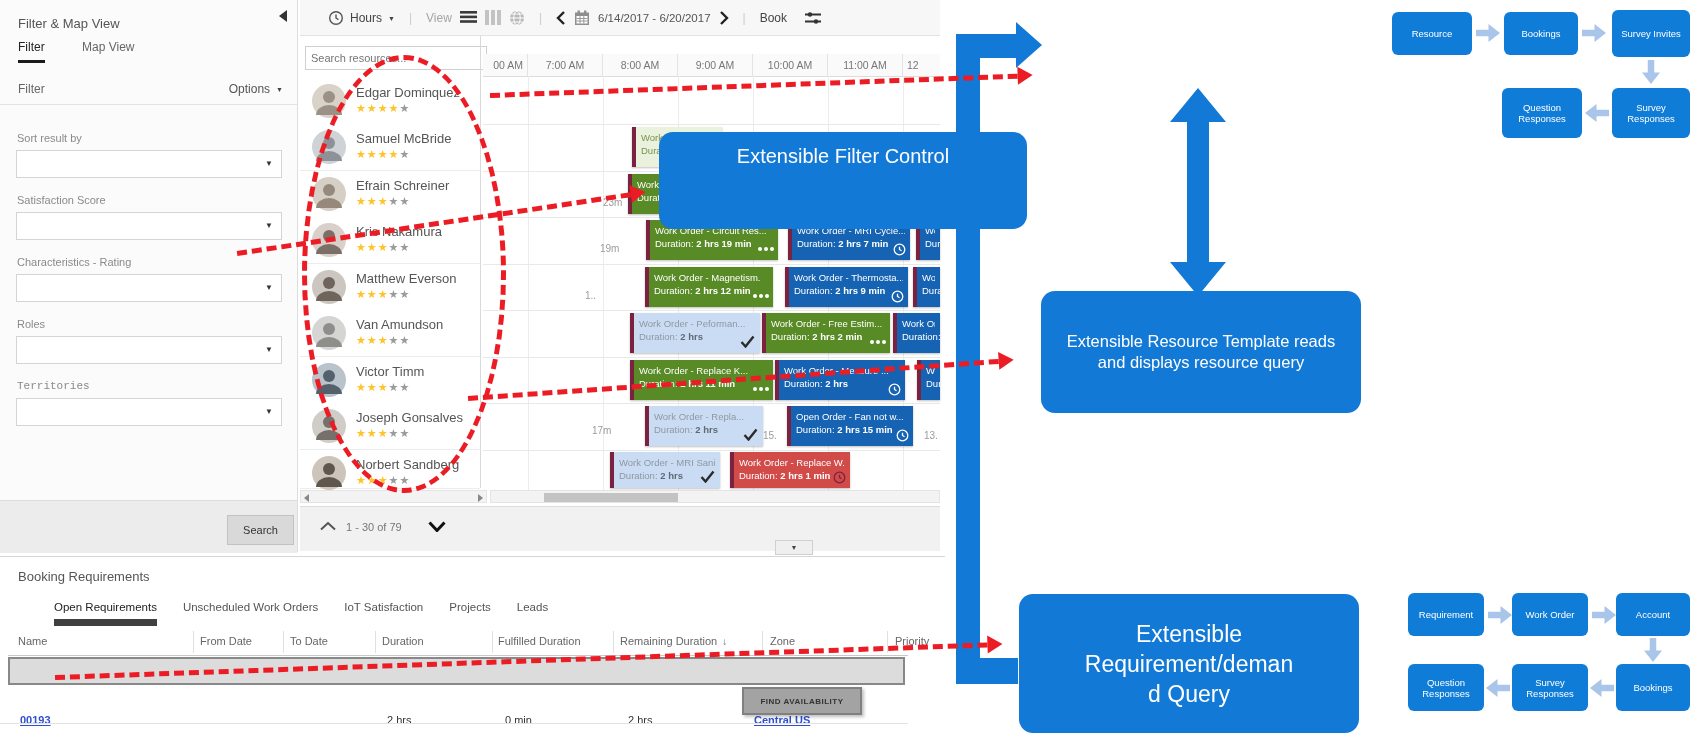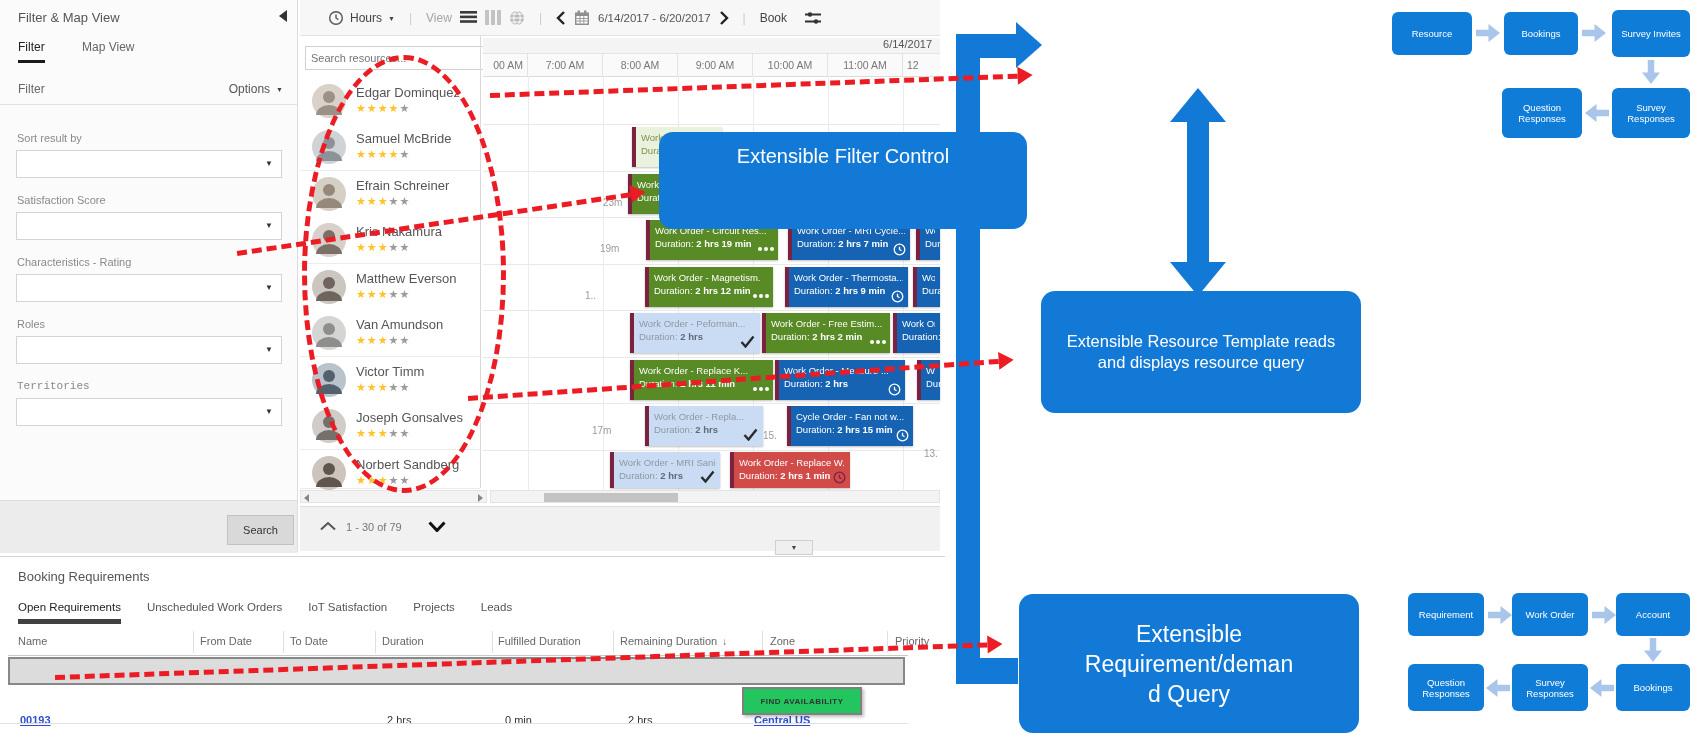--- a/index.html
+++ b/index.html
@@ -1,21 +1,21 @@
 <!DOCTYPE html>
 <html><head>
 <meta charset="utf-8">
 <style>
   html,body{margin:0;padding:0;background:#fff;}
   .page{position:relative;width:1698px;height:737px;background:#fff;overflow:hidden;
         font-family:"Liberation Sans",sans-serif;color:#444;}
   .abs{position:absolute;}
   
   .left-panel{position:absolute;left:0;top:0;width:297px;height:552px;background:#fbfbfb;border-right:1px solid #ddd;}
-  .lp-title{position:absolute;left:18px;top:10px;font-size:13px;color:#555;}
+  .lp-title{position:absolute;left:18px;top:16px;font-size:13px;color:#555;}
   .collapse{position:absolute;right:10px;top:10px;width:0;height:0;border:6px solid transparent;border-right:8px solid #333;border-left:none;cursor:pointer;}
   .lp-tab{position:absolute;top:40px;font-size:12px;color:#666;padding-bottom:6px;cursor:pointer;}
   .lp-tab.active{color:#222;border-bottom:3px solid #1a1a1a;}
   .lp-sec{position:absolute;left:18px;top:82px;font-size:12px;color:#666;}
   .lp-opts{position:absolute;right:14px;top:82px;font-size:12px;color:#555;cursor:pointer;}
   .caret::after{content:"▼";font-size:7px;color:#444;margin-left:6px;position:relative;top:-1px;}
   .lp-div{position:absolute;left:0;top:104px;width:297px;height:1px;background:#e3e3e3;}
   .f-label{position:absolute;left:17px;font-size:11px;color:#8a8a8a;}
   .f-select{position:absolute;left:16px;width:264px;height:26px;background:#fff;border:1px solid #d4d4d4;cursor:pointer;}
   .f-select::after{content:"▼";font-size:8px;color:#333;position:absolute;right:8px;top:8px;}
@@ -67,32 +67,32 @@
   .pagebar{position:absolute;left:300px;top:506px;width:640px;height:44px;background:#f1f1f1;border-top:1px solid #dcdcdc;}
   .pagetext{position:absolute;left:346px;top:14px;font-size:11px;color:#777;}
   .splitter{position:absolute;left:775px;top:540px;width:36px;height:13px;background:#efefef;border:1px solid #d0d0d0;
             display:flex;align-items:center;justify-content:center;cursor:pointer;}
   .splitter::after{content:"▼";font-size:7px;color:#444;}
   
   .bottom{position:absolute;left:0;top:556px;width:945px;height:181px;background:#fff;border-top:1px solid #d5d5d5;}
   .bp-title{position:absolute;left:18px;top:12px;font-size:13px;color:#555;}
   .bp-tabs{position:absolute;left:18px;top:44px;display:flex;gap:26px;font-size:11.5px;color:#555;}
   .bp-tab{padding-bottom:6px;cursor:pointer;}
-  .bp-tab.active{color:#222;border-bottom:5px solid #404040;}
+  .bp-tab.active{color:#222;border-bottom:7px solid #404040;margin-left:36px;}
   .th-row{position:absolute;left:8px;top:72px;width:900px;height:26px;border-bottom:1px solid #c9c9c9;}
   .th{position:absolute;top:6px;font-size:11px;color:#666;}
   .th-sep{position:absolute;top:2px;width:1px;height:22px;background:#e0e0e0;}
   .icon-sort::after{content:"↓";font-size:10px;color:#666;margin-left:5px;}
   .trow{position:absolute;left:8px;width:897px;height:28px;}
   .trow.sel{background:#dcdcdc;border:2px solid #888;box-sizing:border-box;}
   .td{position:absolute;top:7px;font-size:11px;color:#333;margin-top:48px;}
   .trow.dim .td{color:#9e9e9e;}
   .link{color:#2f4fd0;text-decoration:underline;cursor:pointer;}
   .link.dim{color:#99a6de;}
-  .findav{position:absolute;left:742px;top:130px;width:116px;height:24px;background:#22c55e;border:2px solid #808080;
+  .findav{position:absolute;left:742px;top:130px;width:116px;height:24px;background:#a3a3a3;border:2px solid #808080;
           font-size:8px;font-weight:bold;letter-spacing:.5px;color:#333;display:flex;align-items:center;justify-content:center;
           box-shadow:2px 2px 3px rgba(0,0,0,.25);}
   .bp-div{position:absolute;left:0;top:166px;width:908px;height:1px;background:#e2e2e2;}
   
   .ellipse{position:absolute;left:302px;top:55px;width:194px;height:428px;border:5px dashed #ec1c24;border-radius:50%;}
   .arr{position:absolute;height:18px;display:flex;align-items:center;transform-origin:left center;}
   .arr .ln{flex:1;border-top:5px dashed #ec1c24;}
   .arr .hd{width:0;height:0;border:9px solid transparent;border-left:15px solid #ec1c24;border-right:none;}
   .blue{background:#1279d7;}
   .callout{position:absolute;background:#1279d7;border-radius:14px;color:#fff;display:flex;align-items:center;
@@ -192,21 +192,20 @@
     <span class="tb-it" style="margin-left:14px;">
       <svg width="16" height="14" viewBox="0 0 16 14">
           <path d="M0 3.5h16M0 10.5h16" stroke="#333" stroke-width="2"></path>
           <circle cx="5" cy="3.5" r="2.2" fill="#333"></circle>
           <circle cx="11" cy="10.5" r="2.2" fill="#333"></circle>
         </svg>
     </span>
   </div>
 
   <input class="res-search" placeholder="Search resources..." style="">
-  <div class="date-head">6/14/2017</div>
   <div class="time-row">
     <div class="time-cell" style="width:45px;justify-content:flex-end;padding-right:4px;">00 AM</div>
     <div class="time-cell" style="width:75px;">7:00 AM</div>
     <div class="time-cell" style="width:75px;">8:00 AM</div>
     <div class="time-cell" style="width:75px;">9:00 AM</div>
     <div class="time-cell" style="width:75px;">10:00 AM</div>
     <div class="time-cell" style="width:75px;">11:00 AM</div>
     <div class="time-cell" style="width:37px;border-right:none;justify-content:flex-start;padding-left:4px;">12</div>
   </div>
 
@@ -384,21 +383,21 @@
     <div class="d"><span>Duration:</span></div>
   </div>
   <div class="wo wo-lb" style="left:645px;top:406px;width:118px;">
     <div class="t">Work Order - Repla...</div>
     <div class="d"><span>Duration:</span> <b>2 hrs</b></div>
     <svg class="ic-check" width="15" height="13" viewBox="0 0 15 13">
         <path d="M1.5 7l4 4.5L13.5 1.5" stroke="#2b2b2b" stroke-width="2.4" fill="none"></path>
       </svg>
   </div>
   <div class="wo wo-blue" style="left:787px;top:406px;width:126px;">
-    <div class="t">Cycle Order - Fan not w...</div>
+    <div class="t">Open Order - Fan not w...</div>
     <div class="d"><span>Duration:</span> <b>2 hrs 15 min</b></div>
     <svg class="ic-clock" width="13" height="13" viewBox="0 0 16 16">
         <circle cx="8" cy="8" r="6.5" fill="none" stroke="#fff" stroke-width="1.6"></circle>
         <path d="M8 4.5V8l2.5 1.5" stroke="#fff" stroke-width="1.6" fill="none"></path>
       </svg>
   </div>
   <div class="wo wo-lb" style="left:610px;top:452px;width:110px;height:36px;">
     <div class="t">Work Order - MRI Sanit...</div>
     <div class="d"><span>Duration:</span> <b>2 hrs</b></div>
     <svg class="ic-check" width="15" height="13" viewBox="0 0 15 13">
@@ -412,21 +411,21 @@
         <circle cx="8" cy="8" r="6.5" fill="none" stroke="#7b2240" stroke-width="1.6"></circle>
         <path d="M8 4.5V8l2.5 1.5" stroke="#7b2240" stroke-width="1.6" fill="none"></path>
       </svg>
   </div>
 
   <span class="travel" style="left:603px;top:197px;">23m</span>
   <span class="travel" style="left:600px;top:243px;">19m</span>
   <span class="travel" style="left:585px;top:290px;">1..</span>
   <span class="travel" style="left:592px;top:425px;">17m</span>
   <span class="travel" style="left:763px;top:430px;">15.</span>
-  <span class="travel" style="left:924px;top:430px;margin-top:18px;">13.</span>
+  <span class="travel" style="left:924px;top:430px;">13.</span>
 
   <div class="hscroll" style="left:300px;top:490px;width:187px;">
     <span class="tri l"></span>
     <span class="tri r"></span>
   </div>
   <div class="hscroll" style="left:490px;top:490px;width:450px;">
     <div class="thumb" style="left:53px;width:134px;"></div>
   </div>
 
   <div class="pagebar">

